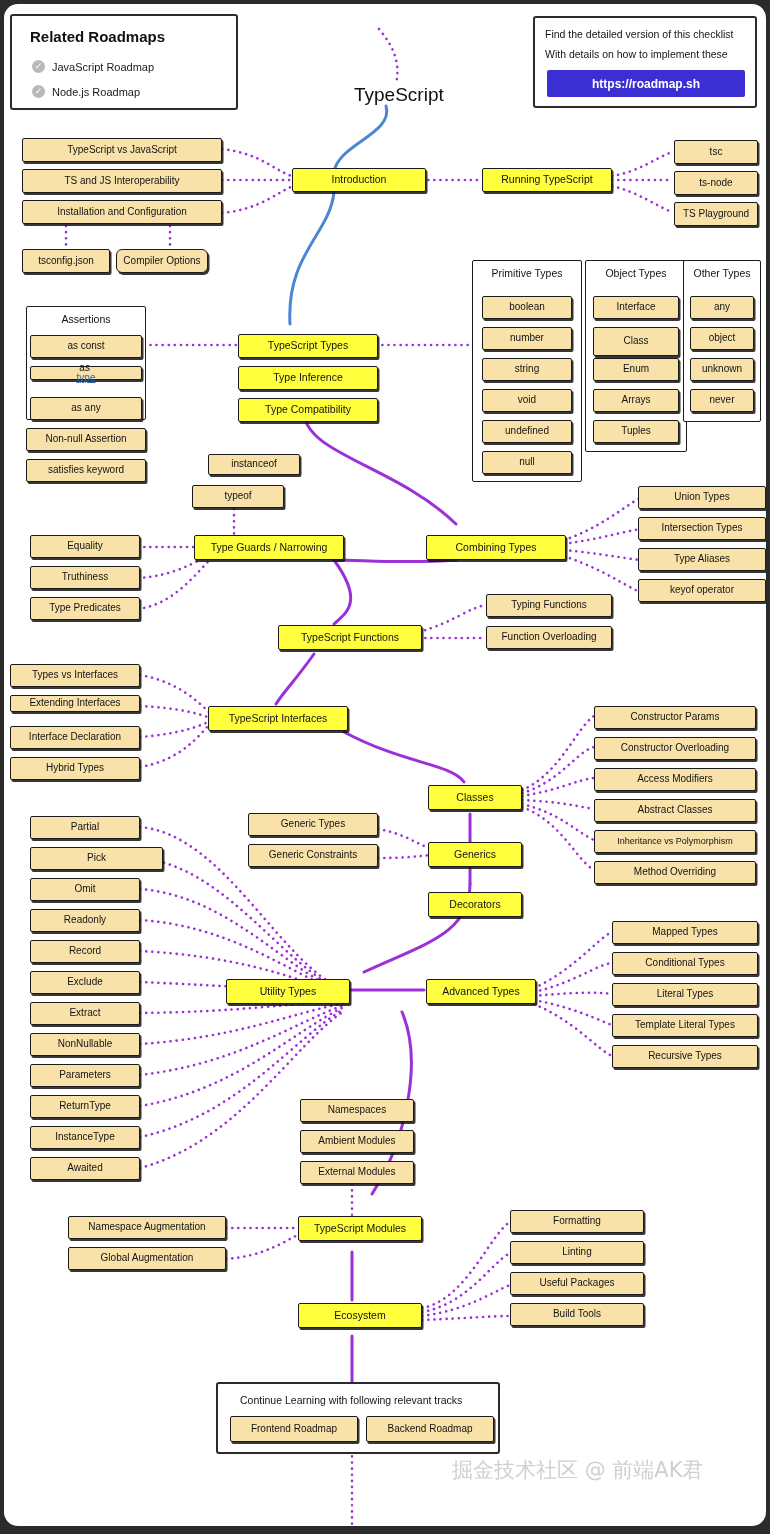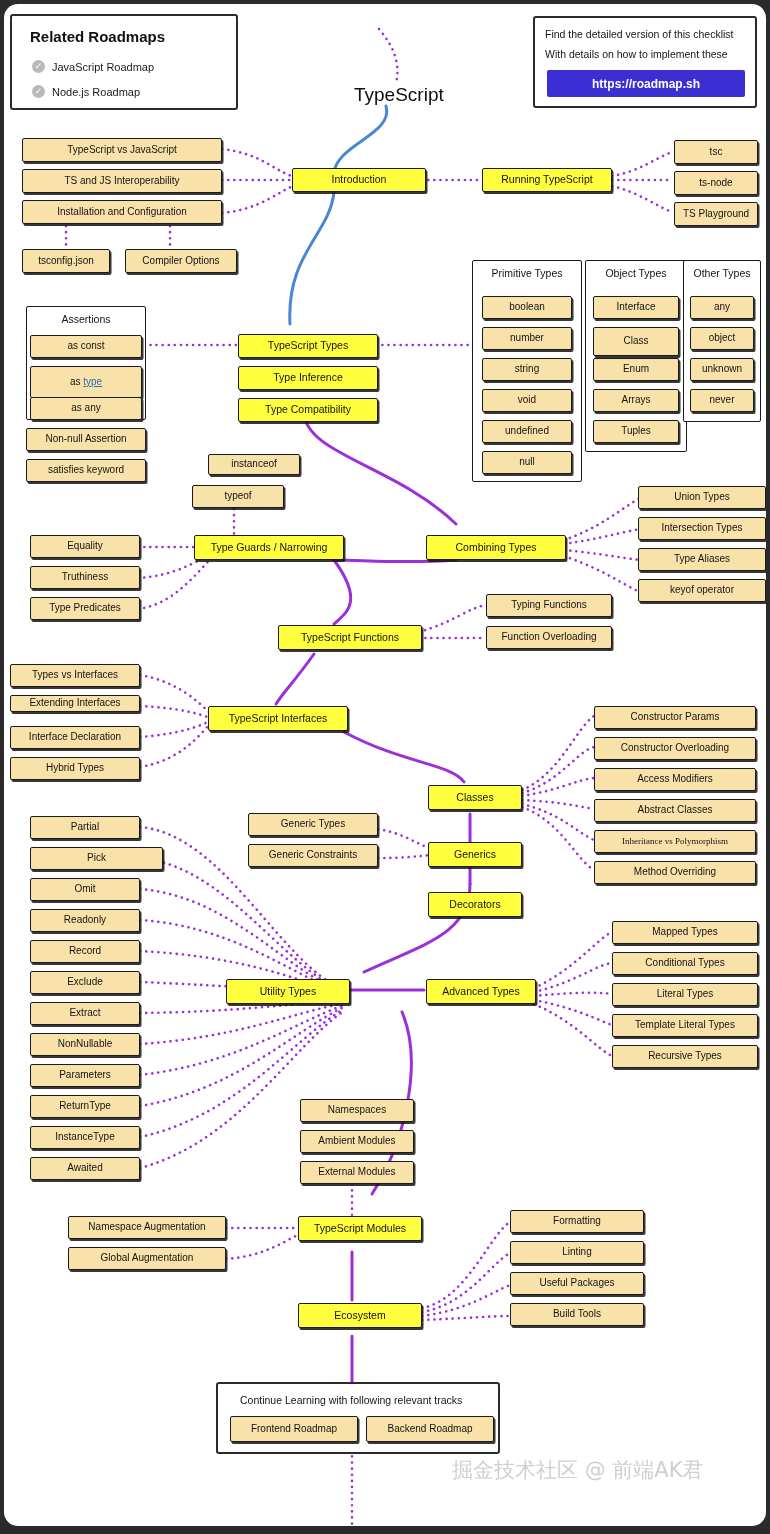--- a/index.html
+++ b/index.html
@@ -199,21 +199,21 @@
       <div class="cta-line" style="left:10px;top:30px;">With details on how to implement these</div>
       <div class="cta-btn" style="left:12px;top:52px;width:198px;height:27px;">https://roadmap.sh</div>
     </div>
 
     <div id="title-typescript" style="left:350px;top:80px;">TypeScript</div>
 
     <div class="node sub" style="left:18px;top:134px;width:200px;height:24px;">TypeScript vs JavaScript</div>
     <div class="node sub" style="left:18px;top:165px;width:200px;height:24px;">TS and JS Interoperability</div>
     <div class="node sub" style="left:18px;top:196px;width:200px;height:24px;">Installation and Configuration</div>
     <div class="node sub" style="left:18px;top:245px;width:88px;height:24px;">tsconfig.json</div>
-    <div class="node sub" style="left:121px;top:245px;width:112px;height:24px;">Compiler Options</div>
+    <div class="node sub" style="left:112px;top:245px;width:92px;height:24px;border-radius:6px;">Compiler Options</div>
 
     <div class="node main" style="left:288px;top:164px;width:134px;height:24px;">Introduction</div>
     <div class="node main" style="left:478px;top:164px;width:130px;height:24px;">Running TypeScript</div>
 
     <div class="node sub" style="left:670px;top:136px;width:84px;height:24px;">tsc</div>
     <div class="node sub" style="left:670px;top:167px;width:84px;height:24px;">ts-node</div>
     <div class="node sub" style="left:670px;top:198px;width:84px;height:24px;">TS Playground</div>
 
     <div class="group-box" style="left:468px;top:256px;width:110px;height:222px;">
       <div class="group-title" style="top:6px;">Primitive Types</div>
@@ -239,21 +239,21 @@
     </div>
     <div class="node sub" style="left:686px;top:292px;width:64px;height:23px;">any</div>
     <div class="node sub" style="left:686px;top:323px;width:64px;height:23px;">object</div>
     <div class="node sub" style="left:686px;top:354px;width:64px;height:23px;">unknown</div>
     <div class="node sub" style="left:686px;top:385px;width:64px;height:23px;">never</div>
 
     <div class="group-box" style="left:22px;top:302px;width:120px;height:114px;">
       <div class="group-title" style="top:6px;">Assertions</div>
     </div>
     <div class="node sub" style="left:26px;top:331px;width:112px;height:23px;">as const</div>
-    <div class="node sub" style="left:26px;top:362px;width:112px;height:32px;">
+    <div class="node sub" style="left:26px;top:362px;width:112px;height:14px;flex-direction:column;">
       <span>as&nbsp;</span>
         <span class="link-word">type</span>
     </div>
     <div class="node sub" style="left:26px;top:393px;width:112px;height:23px;">as any</div>
     <div class="node sub" style="left:22px;top:424px;width:120px;height:23px;">Non-null Assertion</div>
     <div class="node sub" style="left:22px;top:455px;width:120px;height:23px;">satisfies keyword</div>
 
     <div class="node main" style="left:234px;top:330px;width:140px;height:24px;">TypeScript Types</div>
     <div class="node main" style="left:234px;top:362px;width:140px;height:24px;">Type Inference</div>
     <div class="node main" style="left:234px;top:394px;width:140px;height:24px;">Type Compatibility</div>
@@ -286,21 +286,21 @@
     <div class="node main" style="left:204px;top:702px;width:140px;height:25px;">TypeScript Interfaces</div>
 
     <div class="node main" style="left:424px;top:781px;width:94px;height:25px;">Classes</div>
     <div class="node main" style="left:424px;top:838px;width:94px;height:25px;">Generics</div>
     <div class="node main" style="left:424px;top:888px;width:94px;height:25px;">Decorators</div>
 
     <div class="node sub" style="left:590px;top:702px;width:162px;height:23px;">Constructor Params</div>
     <div class="node sub" style="left:590px;top:733px;width:162px;height:23px;">Constructor Overloading</div>
     <div class="node sub" style="left:590px;top:764px;width:162px;height:23px;">Access Modifiers</div>
     <div class="node sub" style="left:590px;top:795px;width:162px;height:23px;">Abstract Classes</div>
-    <div class="node sub" style="left:590px;top:826px;width:162px;height:23px;font-size:9px;font-family:Liberation Serif, serif;">Inheritance vs Polymorphism</div>
+    <div class="node sub" style="left:590px;top:826px;width:162px;height:23px;font-size:9px;">Inheritance vs Polymorphism</div>
     <div class="node sub" style="left:590px;top:857px;width:162px;height:23px;">Method Overriding</div>
 
     <div class="node sub" style="left:244px;top:809px;width:130px;height:23px;">Generic Types</div>
     <div class="node sub" style="left:244px;top:840px;width:130px;height:23px;">Generic Constraints</div>
 
     <div class="node sub" style="left:26px;top:812px;width:110px;height:23px;">Partial</div>
     <div class="node sub" style="left:26px;top:843px;width:133px;height:23px;">Pick</div>
     <div class="node sub" style="left:26px;top:874px;width:110px;height:23px;">Omit</div>
     <div class="node sub" style="left:26px;top:905px;width:110px;height:23px;">Readonly</div>
     <div class="node sub" style="left:26px;top:936px;width:110px;height:23px;">Record</div>

